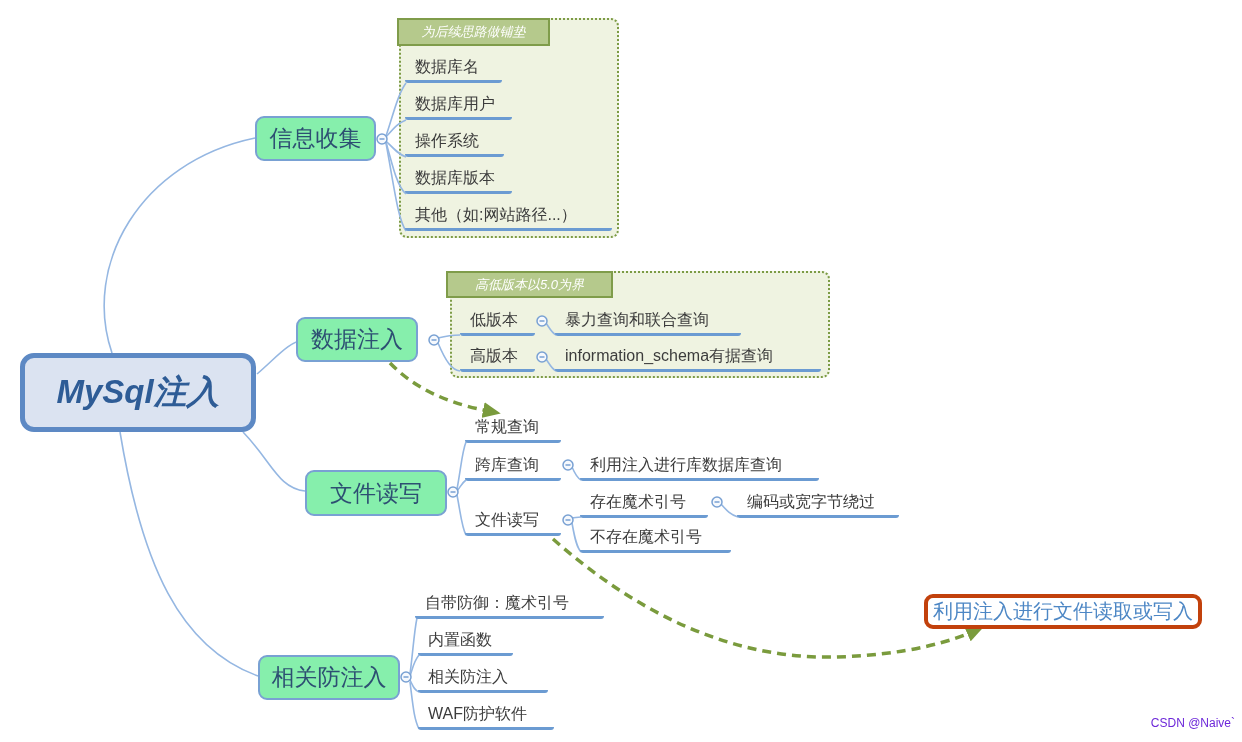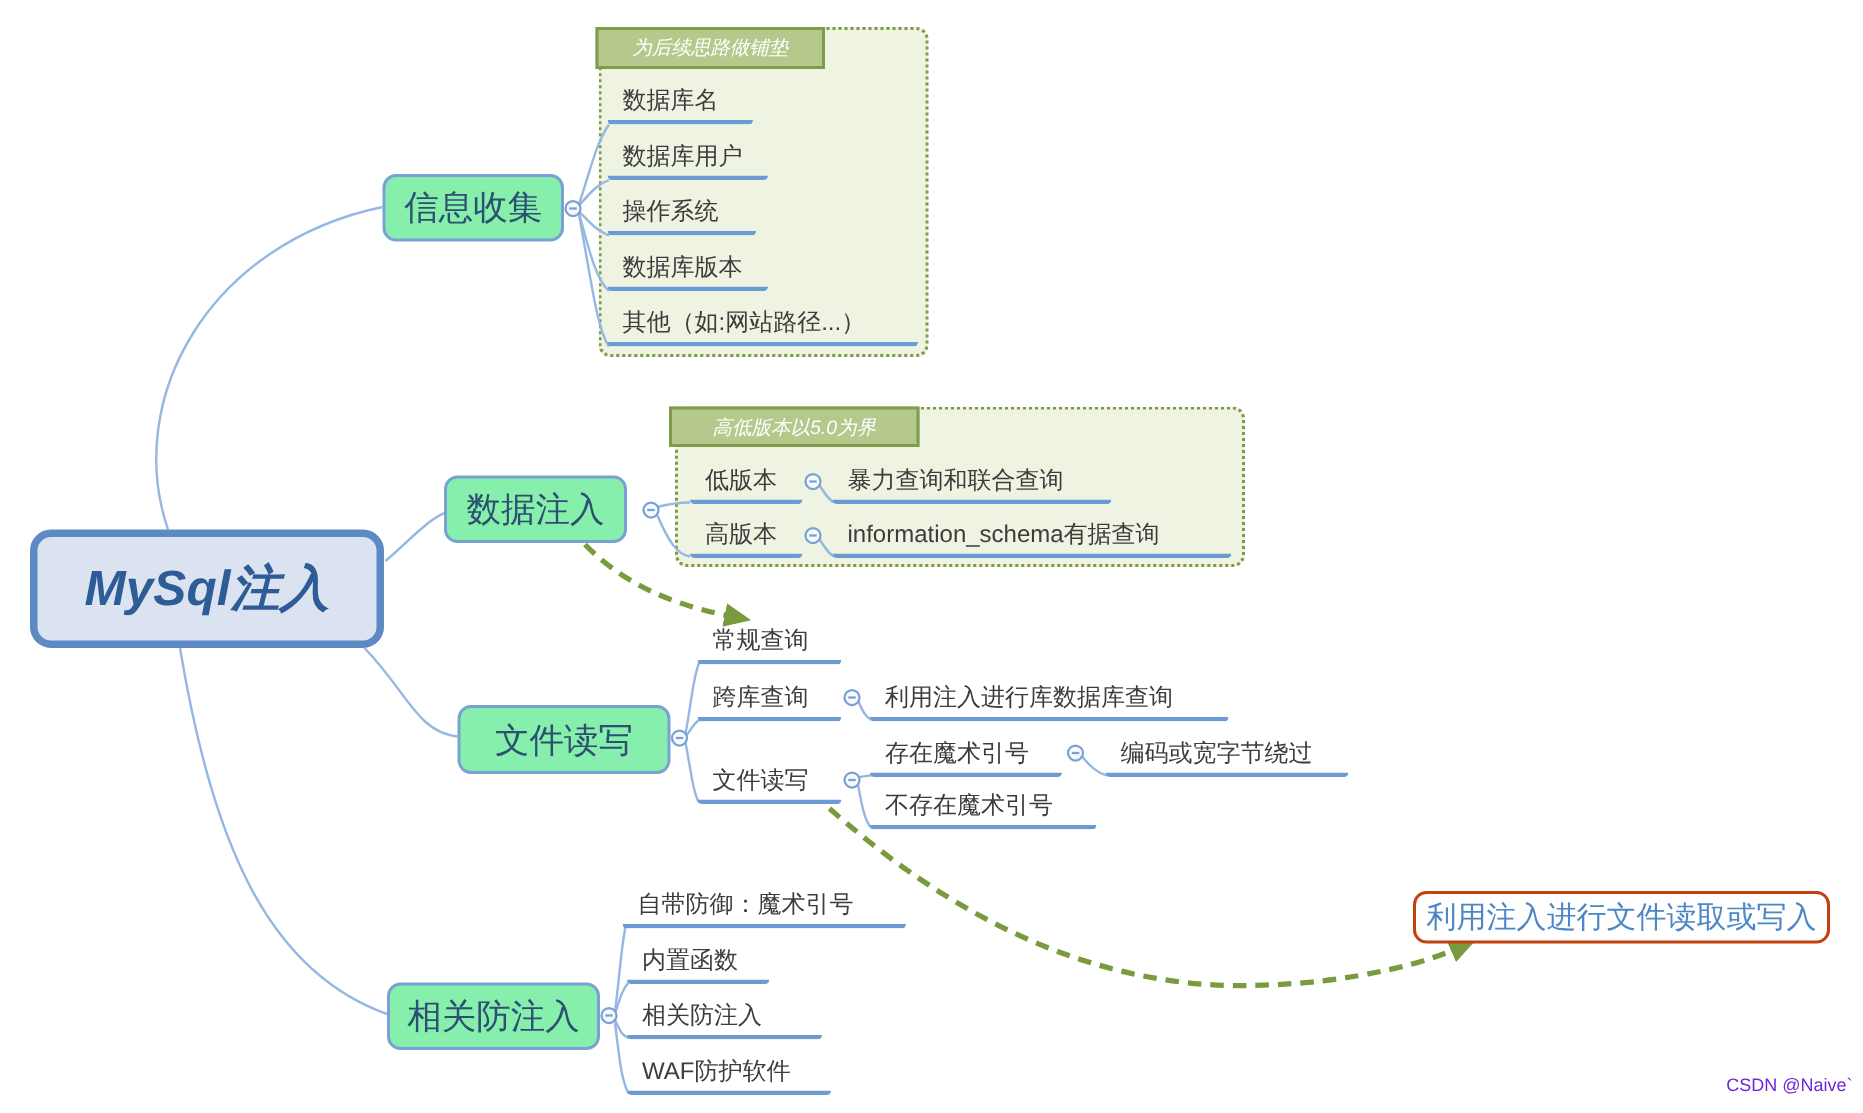--- a/index.html
+++ b/index.html
@@ -14,22 +14,22 @@
   .node{
     position:absolute;display:flex;align-items:center;justify-content:center;
     background:#86efac;border:2px solid #79a1d3;border-radius:9px;
     color:#2d4f72;font-size:23px;white-space:nowrap;
   }
   .root{
     background:#dbe3f1;border:5px solid #5d89c4;border-radius:14px;
     color:#2e5c96;font-size:33px;font-weight:bold;font-style:italic;
   }
   .floating{
-    background:#ffffff;border:2px solid #c2410c;border-radius:9px;
-    color:#4d87c5;font-size:20px;font-weight:normal;margin-left:18px;
+    background:#ffffff;border:4px solid #c2410c;border-radius:9px;
+    color:#4d87c5;font-size:20px;font-weight:normal;
   }
 
   
   .leaf{
     position:absolute;display:flex;align-items:flex-end;
     border-bottom:3px solid #6b9bd2;border-radius:0 0 3px 3px;
     padding:0 0 2px 10px;font-size:16px;color:#3c3c3c;white-space:nowrap;
   }
 
   

